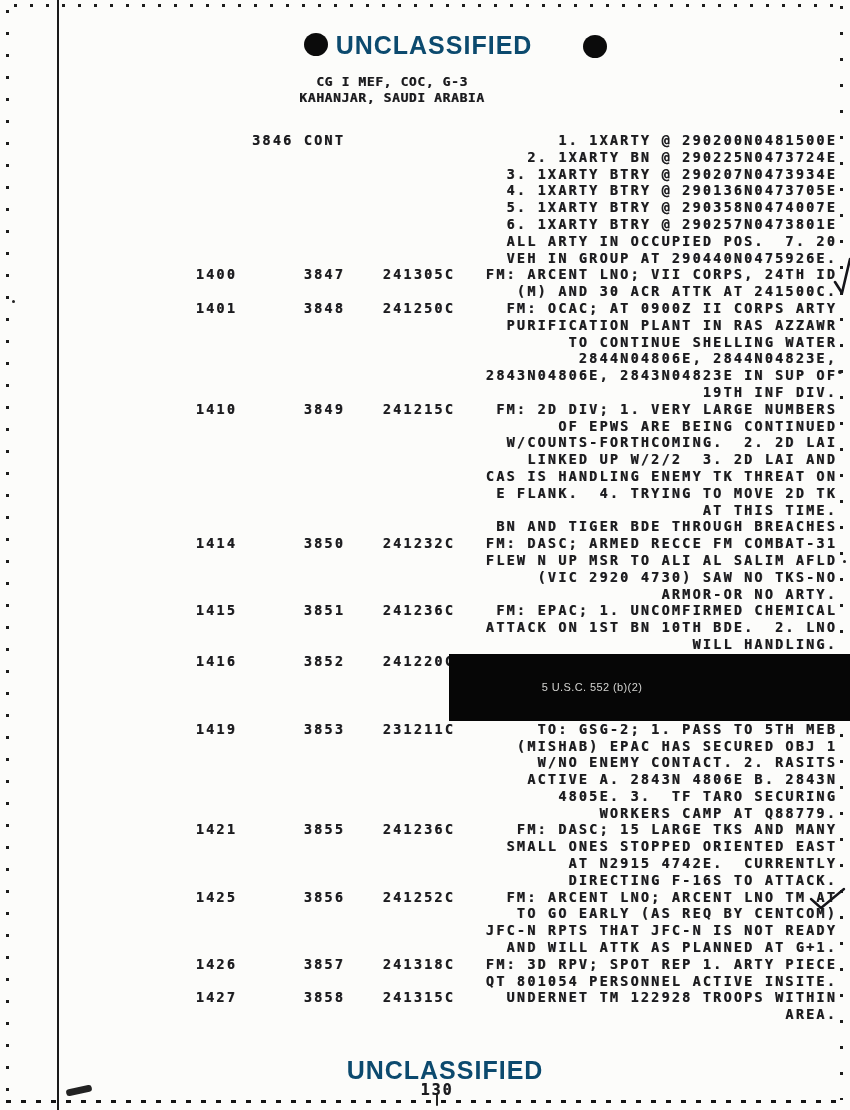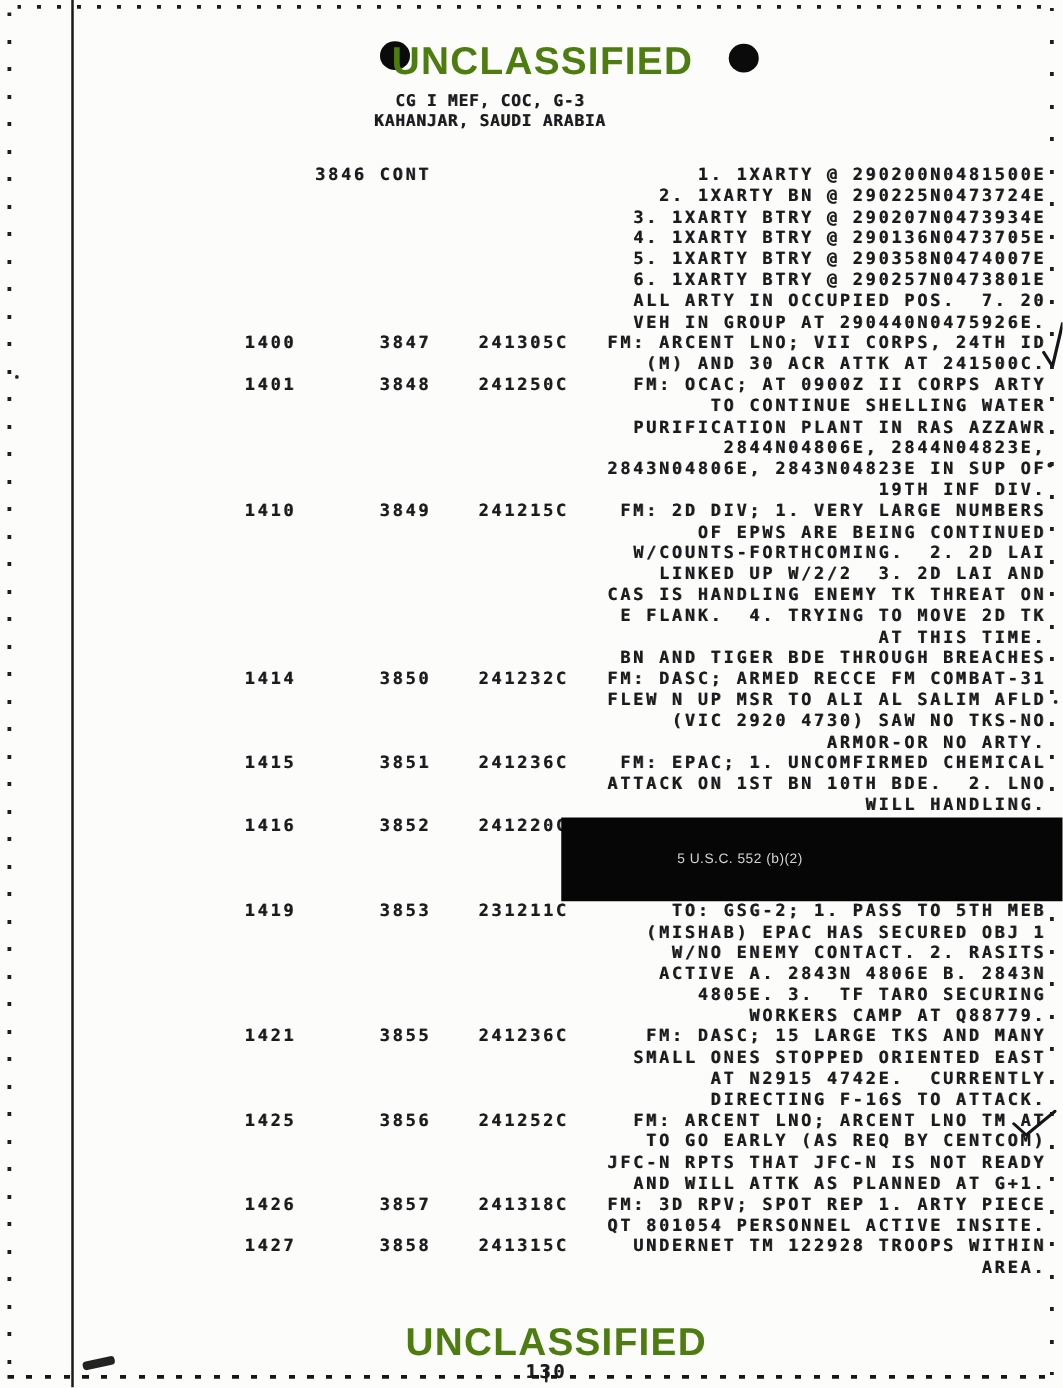--- a/index.html
+++ b/index.html
@@ -22,23 +22,23 @@
     line-height:16.8px;
     white-space:pre;
     color:#1b1b1e;
     text-shadow:0.5px 0 0 rgba(20,20,25,0.65);
   }
 
   
   .stamp {
     font-family:"Liberation Sans", sans-serif;
     font-weight:bold;
-    font-size:31px;
+    font-size:25px;
     letter-spacing:1px;
-    color:#4d7c0f;
+    color:#0c4a6e;
   }
   .top-stamp-wrap { position:absolute; top:31px; left:0; width:100%; text-align:center; }
   .top-stamp-wrap .stamp { display:inline-block; transform:translateX(9px); }
   .punch { position:absolute; width:24px; height:23px; border-radius:50%; background:#0b0b0b; }
   .hole-left  { left:304px; top:33px; }
   .hole-right { left:583px; top:35px; }
 
   
   .org { position:absolute; top:74px; left:0; width:100%; text-align:center; transform:translateX(-33px); }
   .org .typed { font-size:13px; letter-spacing:0.6px; line-height:15.5px; display:block; }
@@ -141,22 +141,22 @@
           <polyline points="2,26 9,37 17,3" fill="none" stroke="#15151a" stroke-width="2.6" stroke-linecap="round" stroke-linejoin="round"></polyline>
         </svg>
       </div>
 
   <div class="entry">
     <div class="cell typed time">1401</div>
     <div class="cell typed serial">3848</div>
     <div class="cell typed dtg">241250C</div>
     <div class="cell msg">
           <div class="typed msg-line">FM: OCAC; AT 0900Z II CORPS ARTY</div>
+          <div class="typed msg-line">PURIFICATION PLANT IN RAS AZZAWR</div>
           <div class="typed msg-line">TO CONTINUE SHELLING WATER</div>
-          <div class="typed msg-line">PURIFICATION PLANT IN RAS AZZAWR</div>
           <div class="typed msg-line">2844N04806E, 2844N04823E,</div>
           <div class="typed msg-line">2843N04806E, 2843N04823E IN SUP OF</div>
           <div class="typed msg-line">19TH INF DIV.</div>
         </div>
   </div>
 
   <div class="entry">
     <div class="cell typed time">1410</div>
     <div class="cell typed serial">3849</div>
     <div class="cell typed dtg">241215C</div>

